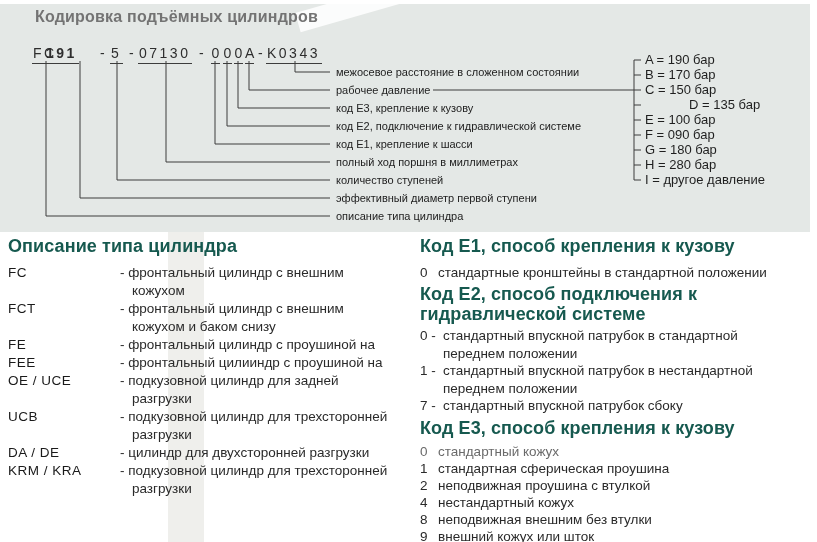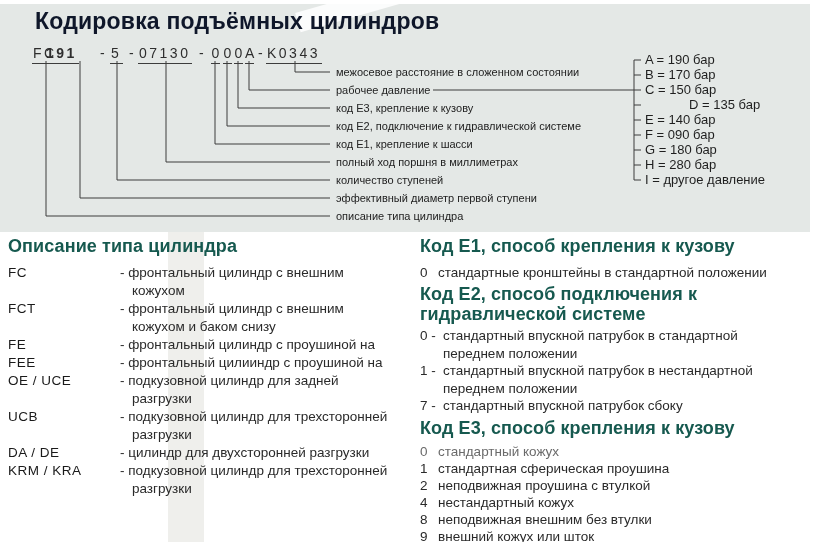--- a/index.html
+++ b/index.html
@@ -5,21 +5,21 @@
   html,body{margin:0;padding:0;}
   body{
     width:817px;height:542px;position:relative;overflow:hidden;
     background:#ffffff;
     font-family:"Liberation Sans","DejaVu Sans",sans-serif;
     color:#2a2a2a;
   }
   .header-panel{position:absolute;left:0;top:4px;width:810px;height:228px;background:#e4e8e6;}
   .swoosh{position:absolute;left:295px;top:-8px;width:150px;height:20px;background:#ffffff;opacity:.85;transform:rotate(-16deg);}
   .stripe{position:absolute;left:168px;top:232px;width:36px;height:310px;background:#efefec;}
-  .page-title{position:absolute;left:35px;top:8px;font-size:23px;font-weight:bold;color:#0f172a;letter-spacing:.2px;}
+  .page-title{position:absolute;left:35px;top:8px;font-size:16px;font-weight:bold;color:#737373;letter-spacing:.2px;}
   
   .seg{position:absolute;top:45px;font-size:14px;color:#2e2e2e;letter-spacing:2.5px;
        border-bottom:1.5px solid #3c3c3c;padding:0 2px 2px 1px;white-space:nowrap;}
   .seg-char{width:9px;text-align:center;letter-spacing:0;padding:0 0 2px 0;}
   .code-sep{position:absolute;top:45px;font-size:14px;color:#2e2e2e;}
   .lines-svg{position:absolute;left:0;top:0;width:817px;height:542px;pointer-events:none;}
   .diagram-label{position:absolute;font-size:11px;line-height:12px;color:#222;white-space:nowrap;}
   .pressure-item{position:absolute;left:645px;font-size:13px;line-height:14px;color:#1f1f1f;white-space:nowrap;}
   
   .col{position:absolute;top:236px;}
@@ -97,21 +97,21 @@
 <div class="diagram-label" style="left:336px;top:138px;">код Е1, крепление к шасси</div>
 <div class="diagram-label" style="left:336px;top:156px;">полный ход поршня в миллиметрах</div>
 <div class="diagram-label" style="left:336px;top:174px;">количество ступеней</div>
 <div class="diagram-label" style="left:336px;top:192px;">эффективный диаметр первой ступени</div>
 <div class="diagram-label" style="left:336px;top:210px;">описание типа цилиндра</div>
 
 <div class="pressure-item" style="top:53px;">A = 190 бар</div>
 <div class="pressure-item" style="top:68px;">B = 170 бар</div>
 <div class="pressure-item" style="top:83px;">C = 150 бар</div>
 <div class="pressure-item" style="top:98px;margin-left:44px;">D = 135 бар</div>
-<div class="pressure-item" style="top:113px;">E = 140 бар</div>
+<div class="pressure-item" style="top:113px;">E = 100 бар</div>
 <div class="pressure-item" style="top:128px;">F = 090 бар</div>
 <div class="pressure-item" style="top:143px;">G = 180 бар</div>
 <div class="pressure-item" style="top:158px;">H = 280 бар</div>
 <div class="pressure-item" style="top:173px;">I = другое давление</div>
 
 <div class="col col-left">
   <div class="section-title">Описание типа цилиндра</div>
   <div class="types-list">
     <div class="type-row">
       <span class="type-code">FC</span>

